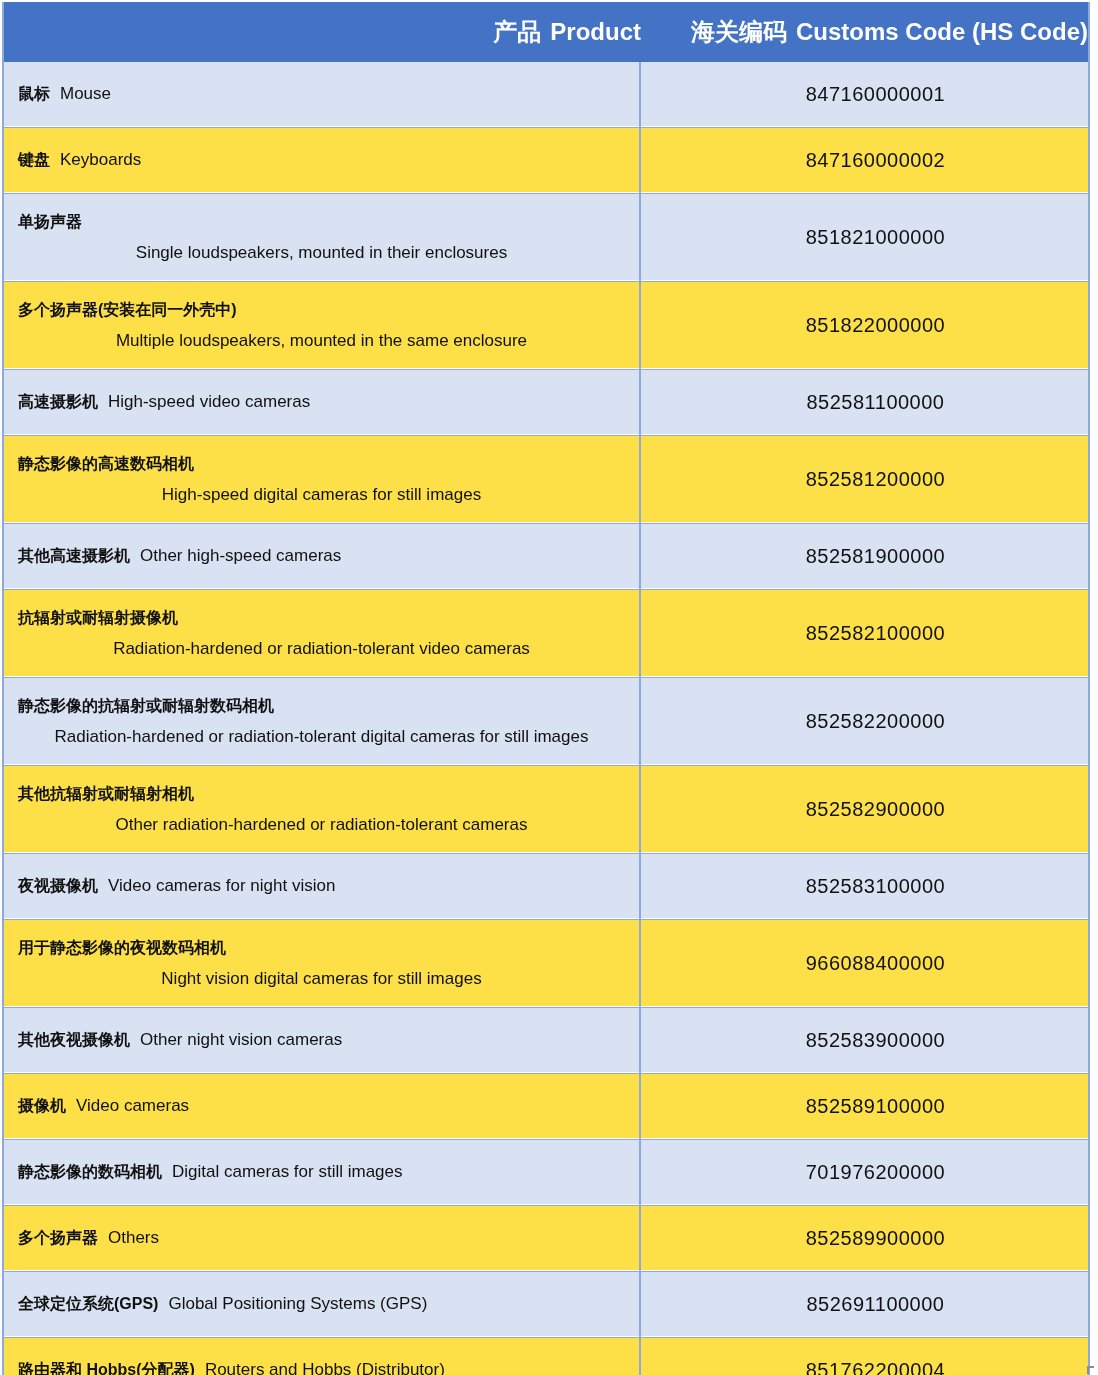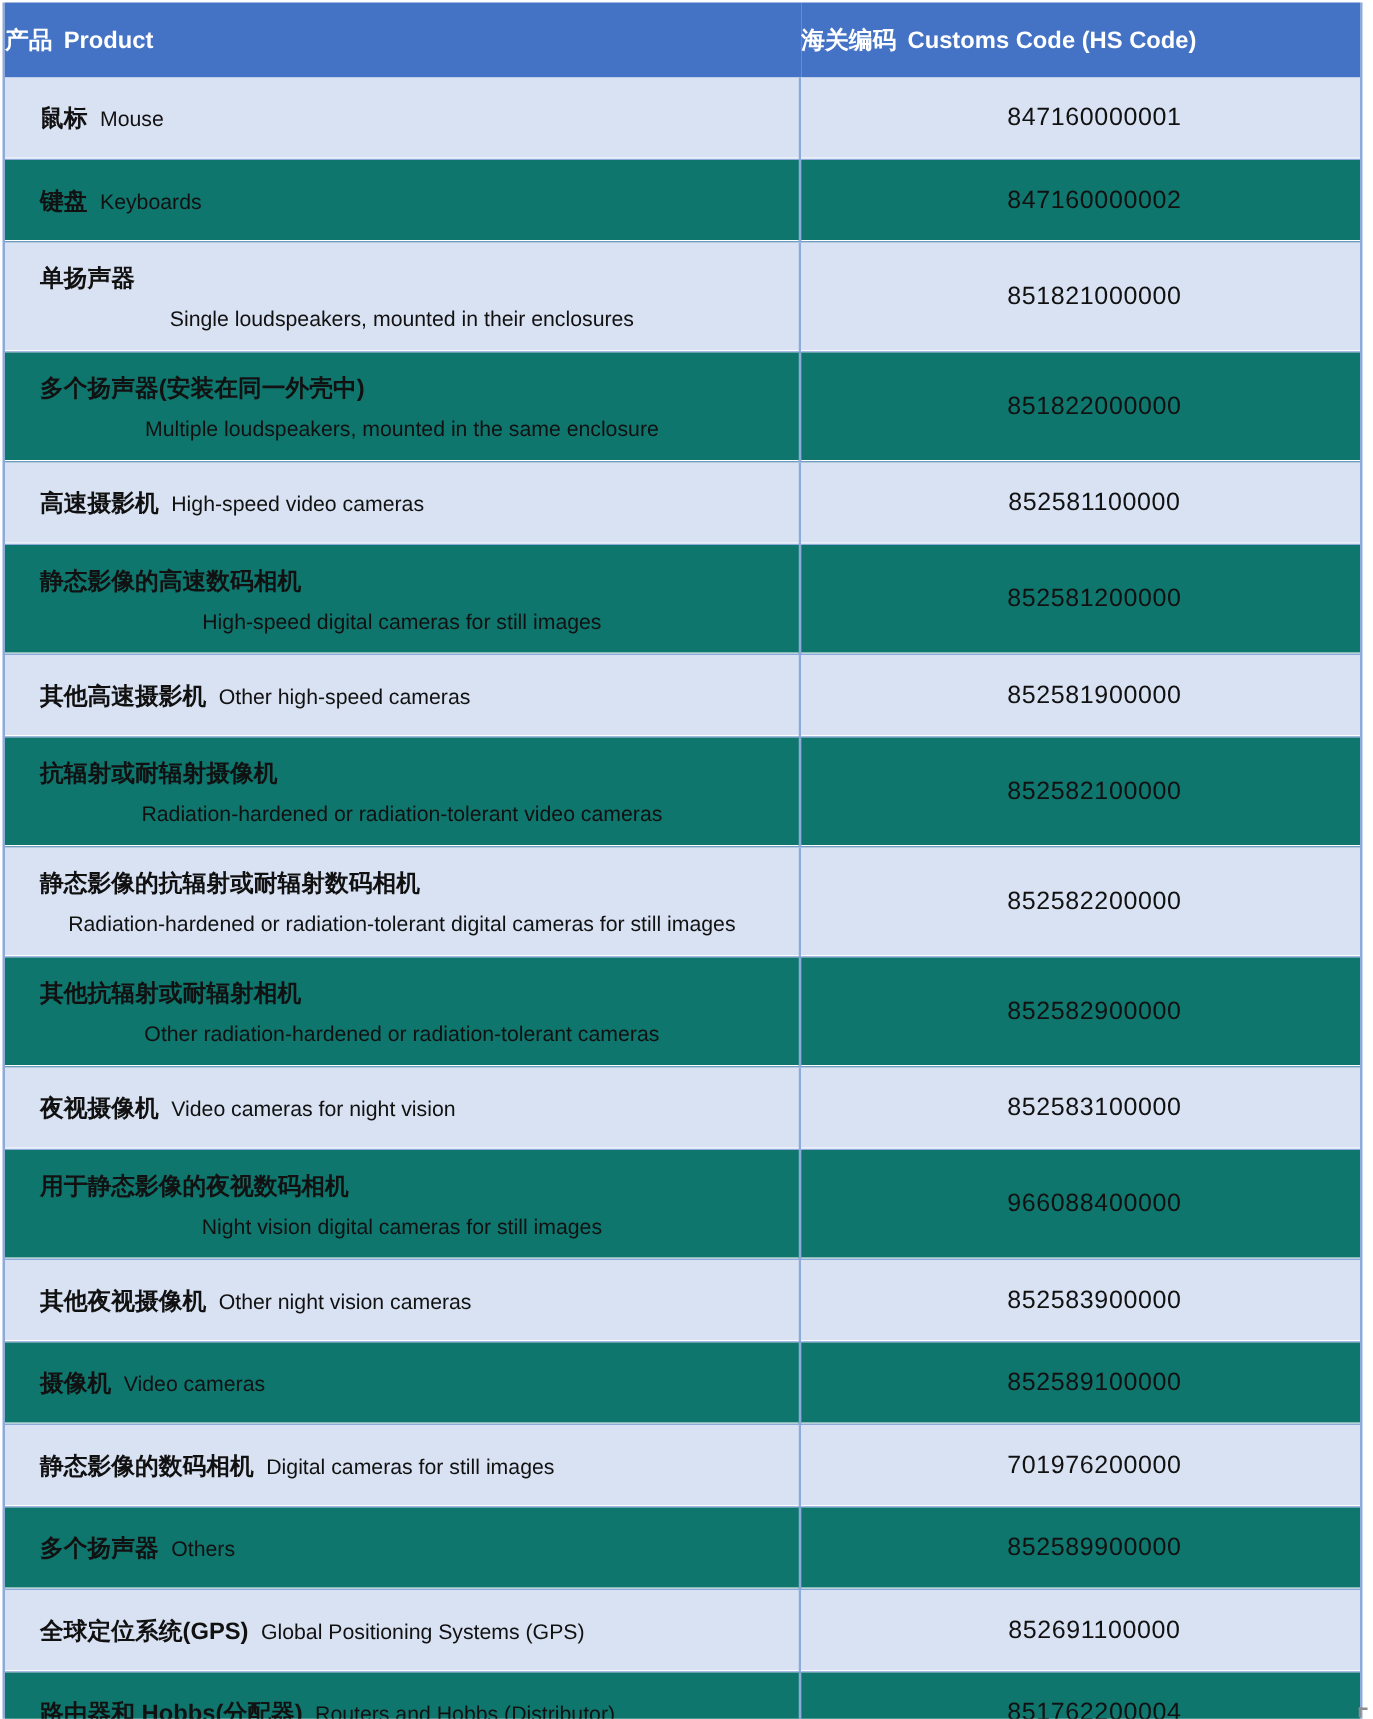--- a/index.html
+++ b/index.html
@@ -23,36 +23,36 @@
   table.hs-table {
     border-collapse: separate;
     border-spacing: 0;
     width: 100%;
     table-layout: fixed;
   }
   thead th {
     background: var(--header-bg, #4472C4);
     color: #ffffff;
     font-weight: bold;
-    font-size: 19px;
+    font-size: 24px;
     height: 60px;
-    text-align: left;
+    text-align: right;
     vertical-align: middle;
     padding: 0;
   }
   th.col-product { width: 637px; }
   th.col-code   { width: auto; }
   th .hdr-zh { font-weight: bold; }
   th .hdr-en { font-weight: bold; margin-left: 9px; }
 
   tbody td {
     vertical-align: middle;
     border-bottom: 1px solid var(--border-c, #8EAADB);
     box-shadow: inset 0 -1px 0 #ffffff;
-    background: #0f766e;
+    background: #fde047;
     color: #111111;
   }
   tbody tr.alt td { background: var(--alt-row-bg, #D9E2F3); }
   tbody tr:last-child td { border-bottom: none; box-shadow: none; }
 
   tbody tr.single td { height: 63px; }
   tbody tr.double td { height: 85px; }
 
   td.product-cell {
     padding: 0 14px;
@@ -60,22 +60,21 @@
     text-align: left;
   }
   td.code-cell {
     text-align: center;
     font-size: 20px;
     letter-spacing: 0.5px;
     padding-left: 23px;
   }
   .zh {
     font-weight: bold;
-    font-size: 19px;
-    margin-left: 14px;
+    font-size: 16px;
   }
   .en {
     font-weight: normal;
     font-size: 17px;
   }
   td.inline .en { margin-left: 10px; text-align: right; }
   td.stacked .zh { display: block; margin-bottom: 10px; }
   td.stacked .en { display: block; text-align: center; }
 
   .corner-mark {

